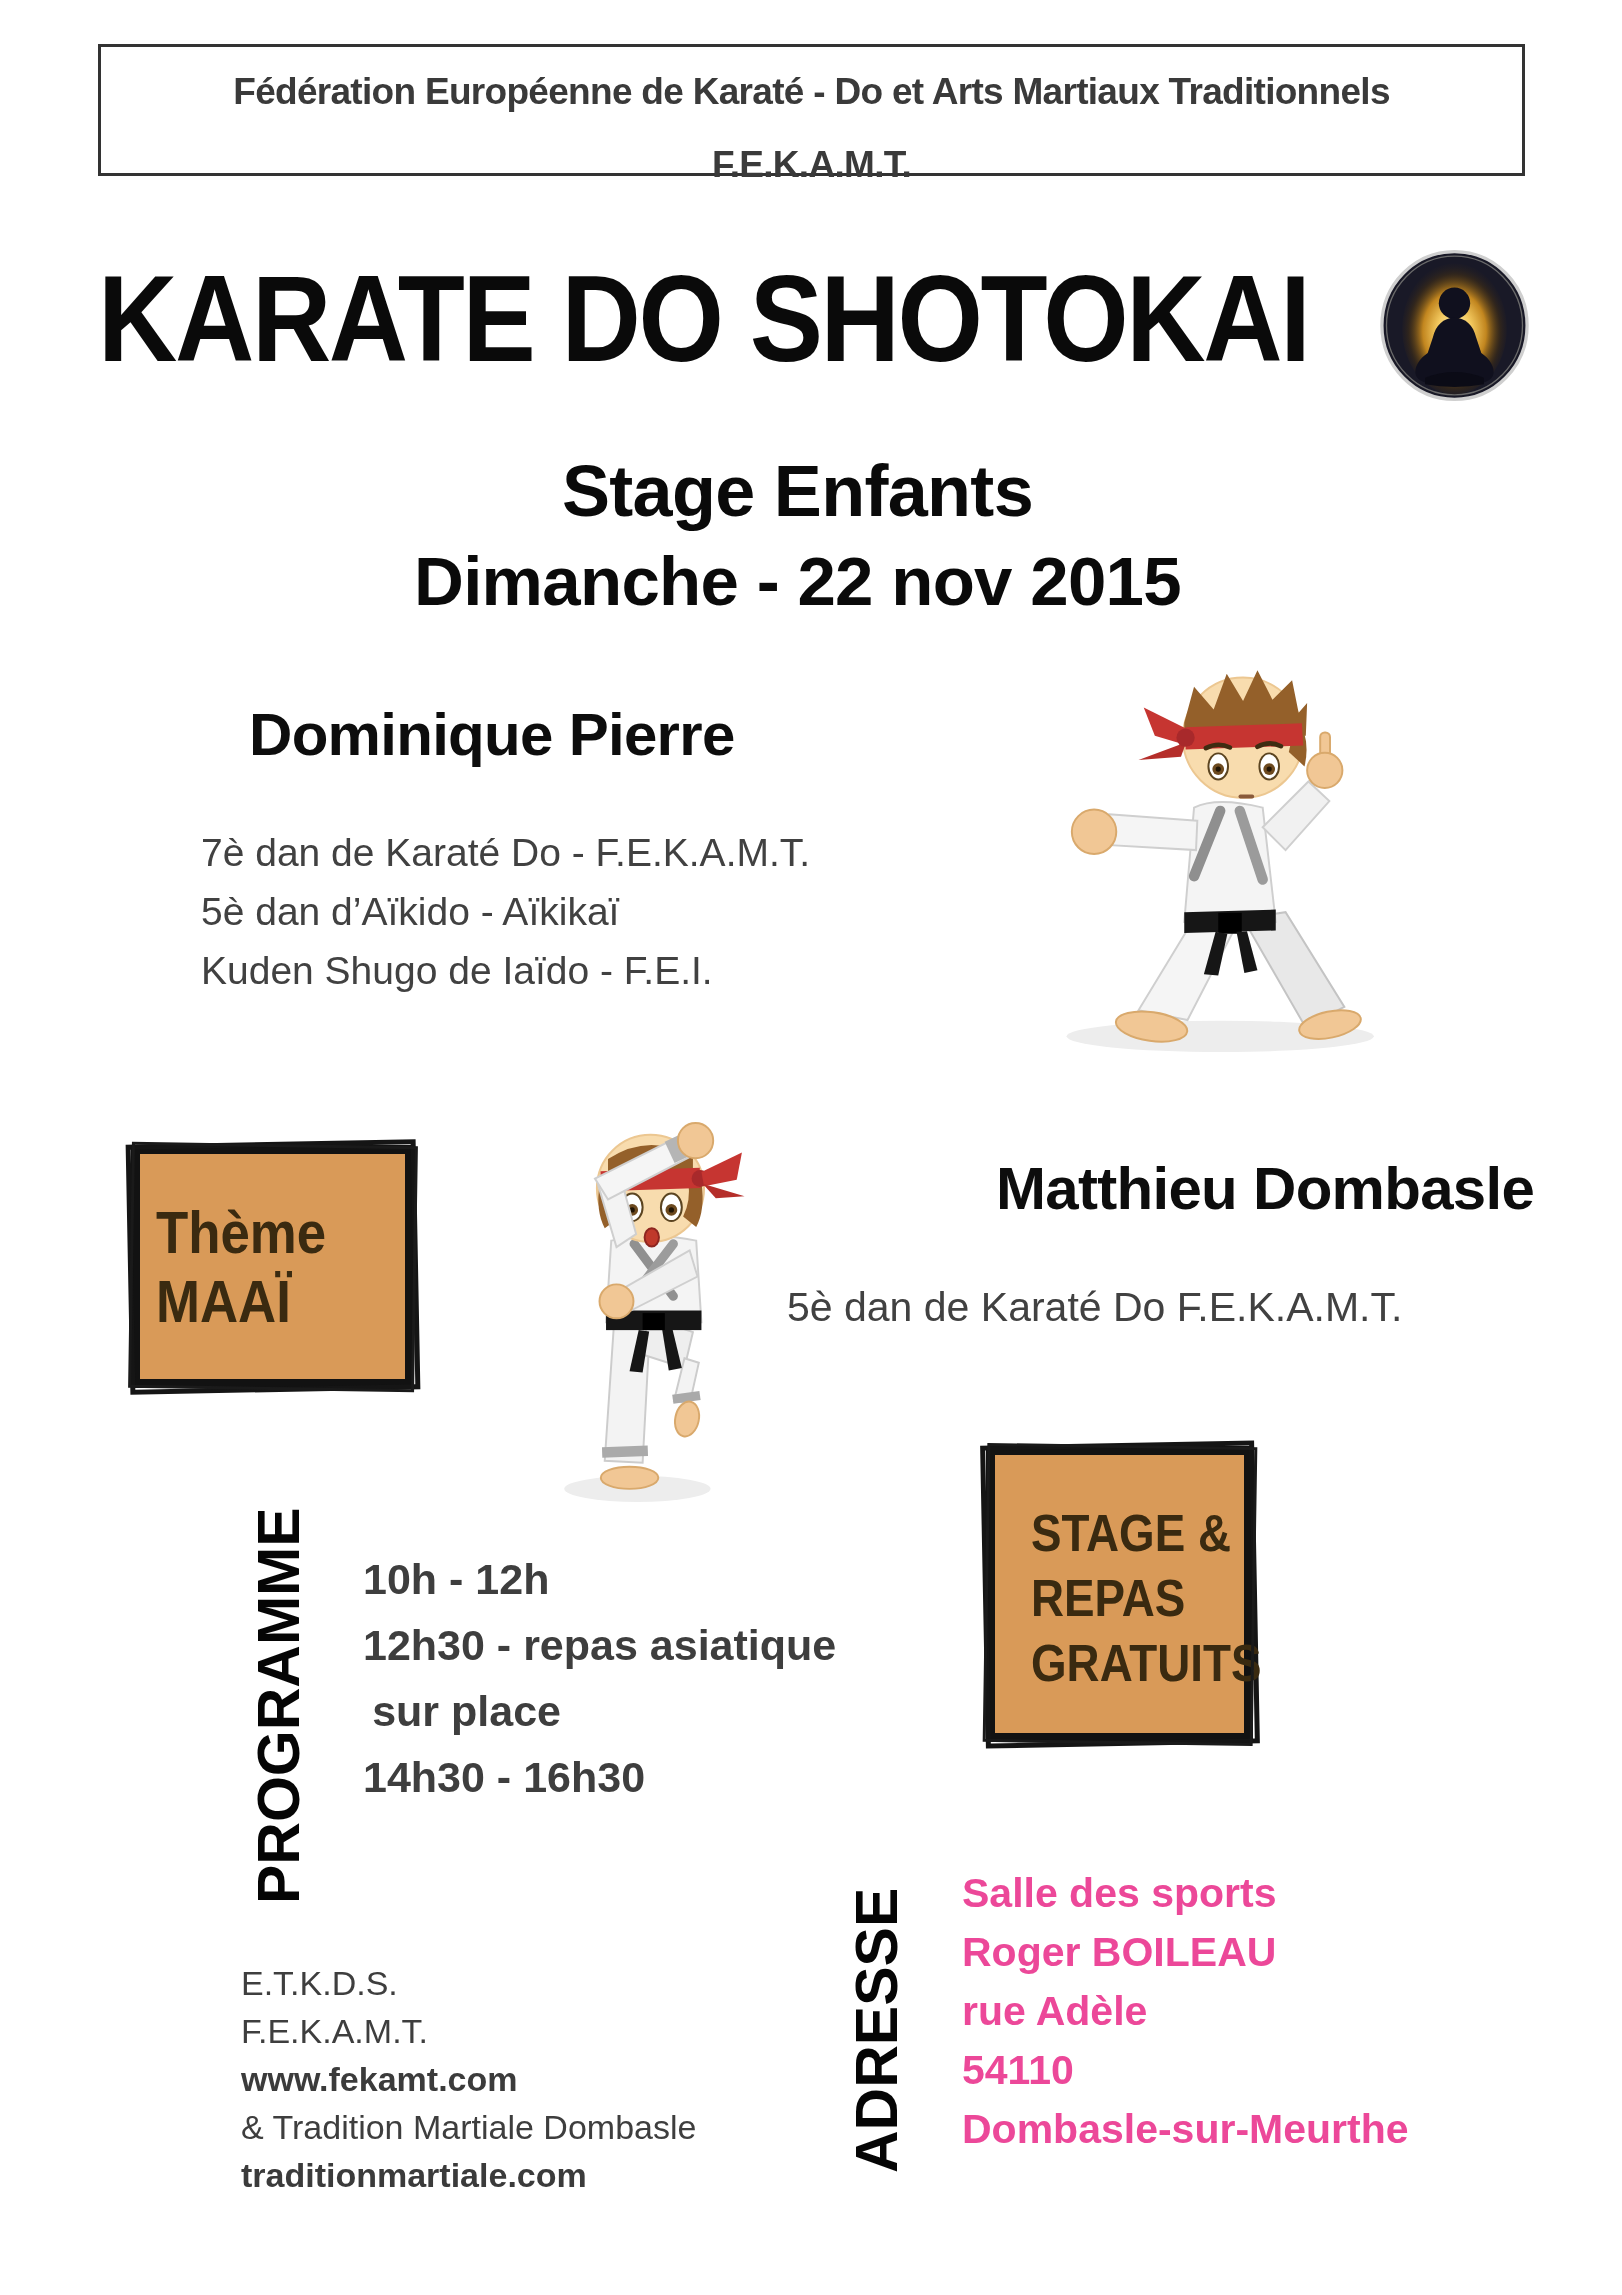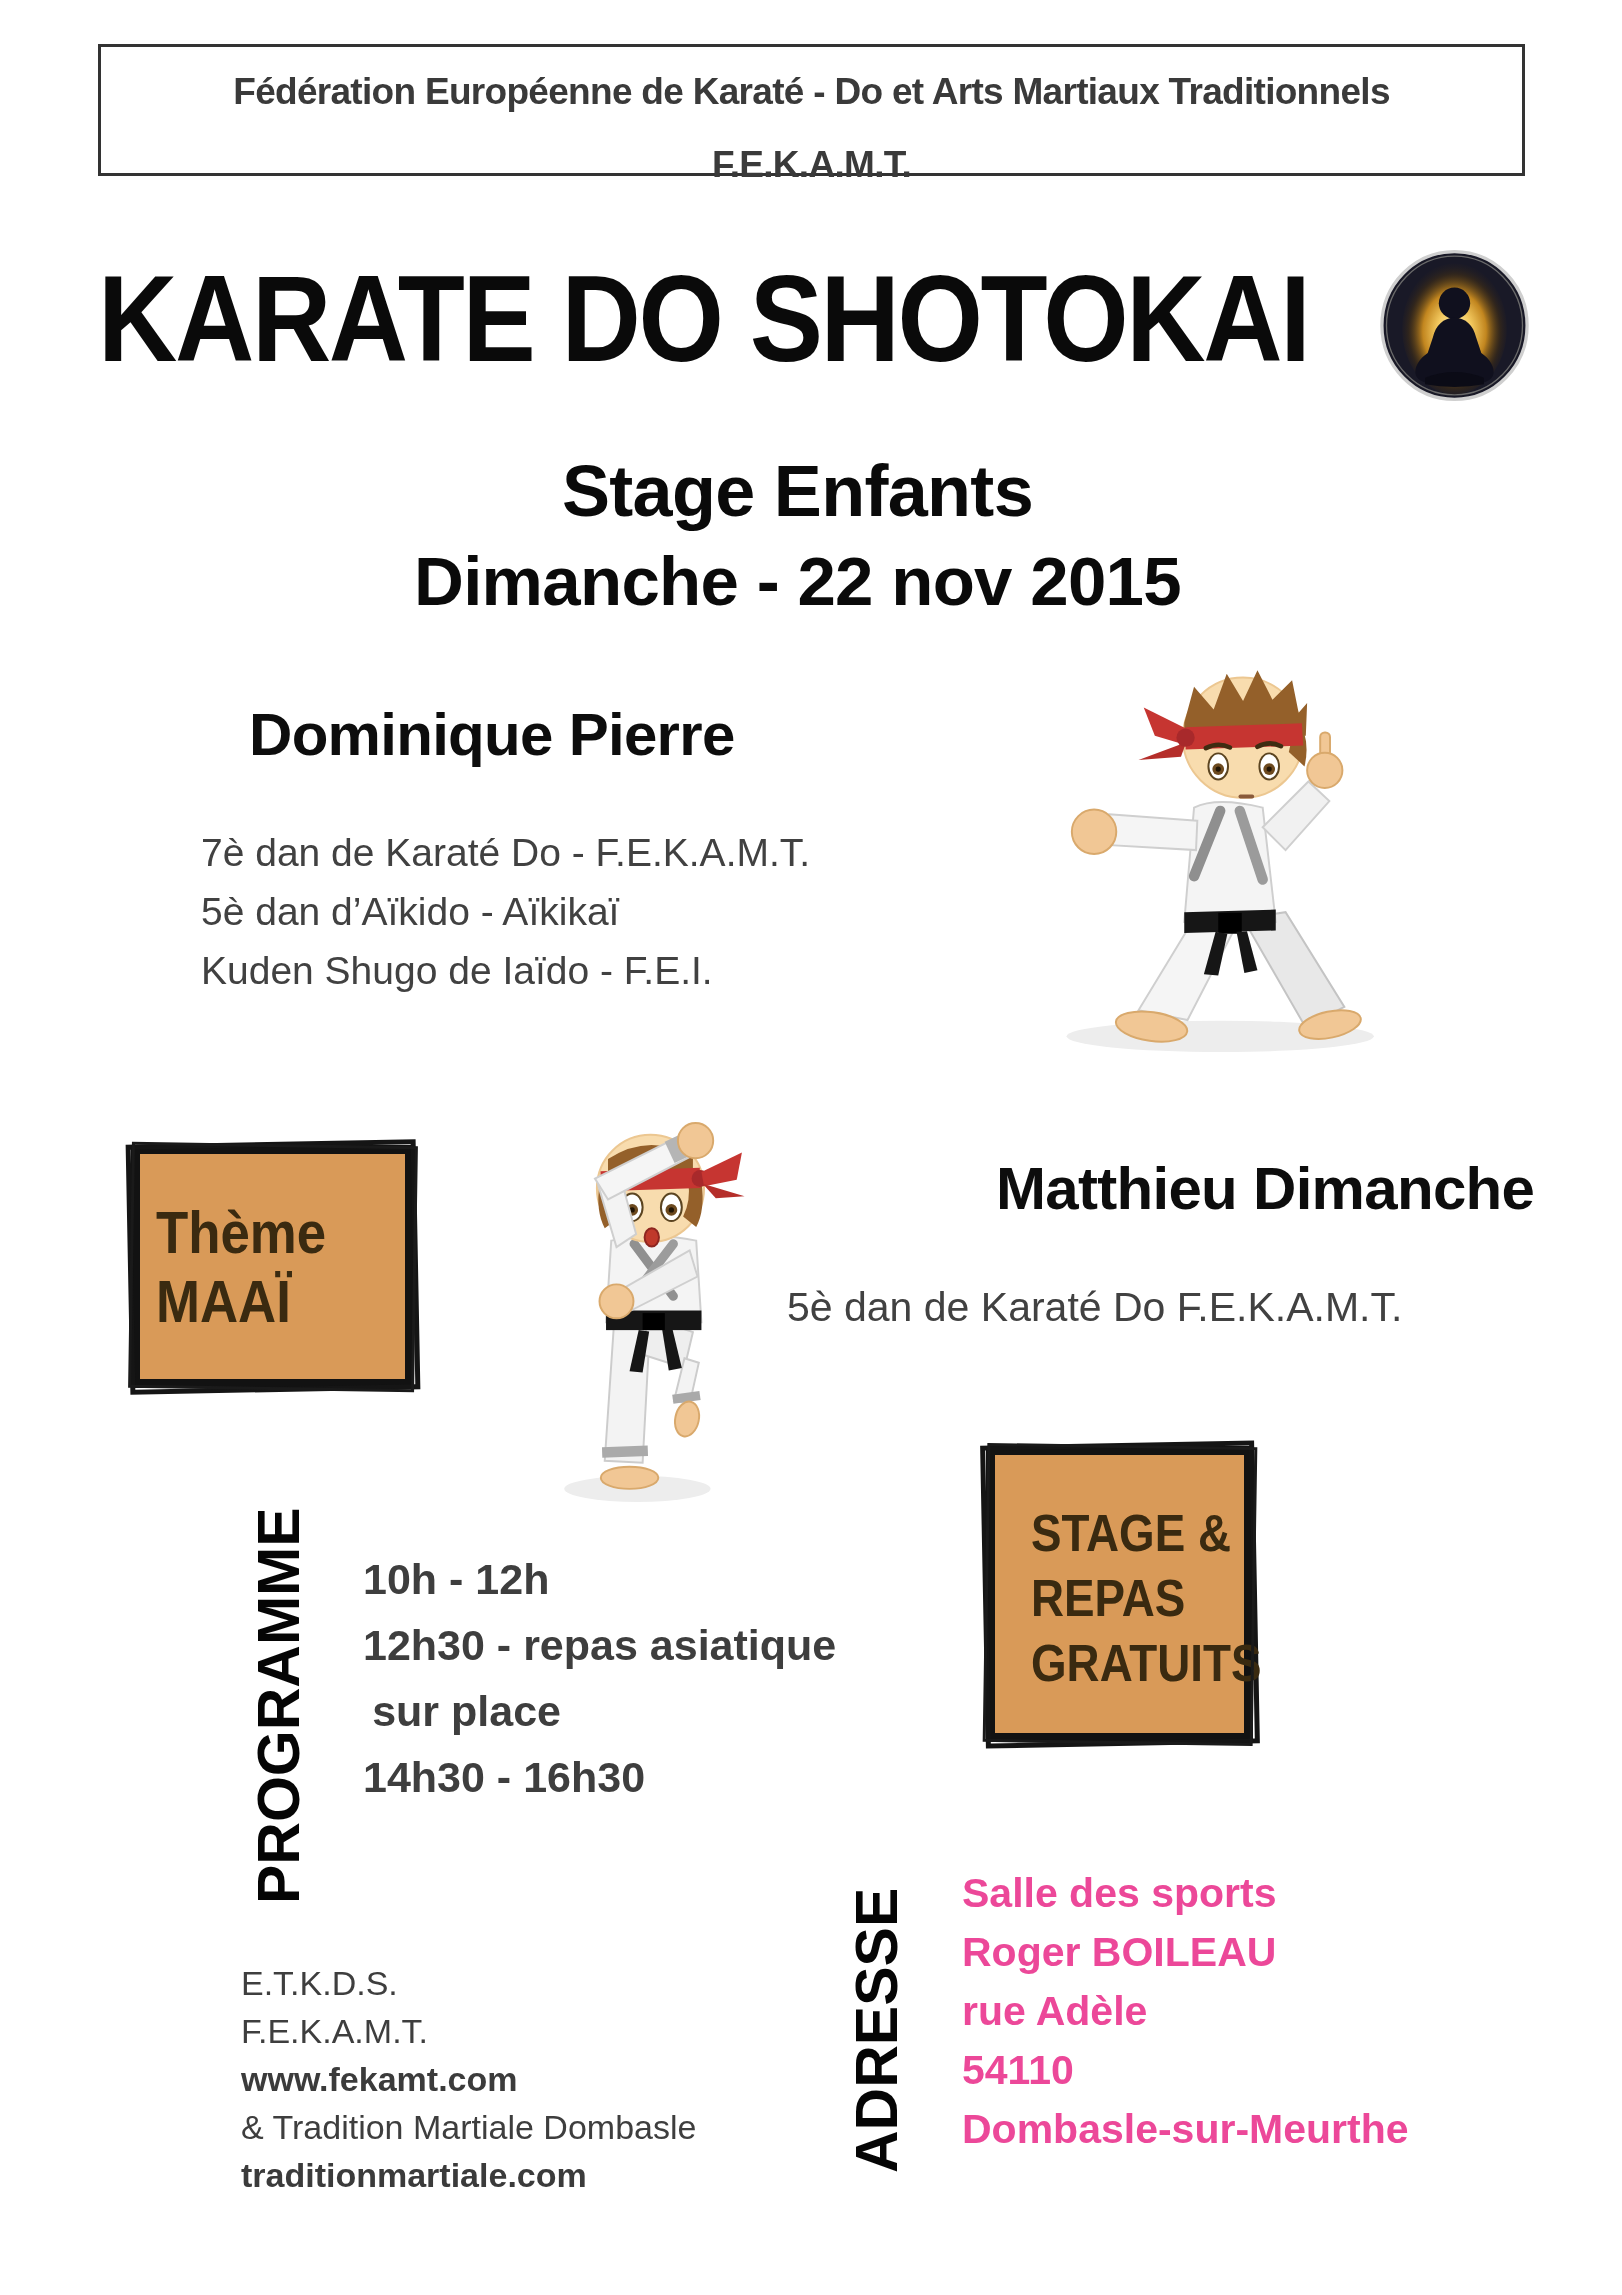--- a/index.html
+++ b/index.html
@@ -189,21 +189,21 @@
 
       <path d="M200,260 L95,320 L110,352 L212,300 Z" fill="#f1f1f1" stroke="#cfcfcf" stroke-width="3"></path>
       <circle cx="88" cy="338" r="26" fill="#f1c795" stroke="#d9a96c" stroke-width="3"></circle>
       <path d="M88,255 L60,160 L92,140 L118,235 Z" fill="#f3f3f3" stroke="#cfcfcf" stroke-width="3"></path>
       <path d="M55,150 L185,85 L200,117 L75,182 Z" fill="#f5f5f5" stroke="#cfcfcf" stroke-width="3"></path>
       <rect x="168" y="86" width="28" height="36" fill="#b5b5b5" transform="rotate(-25 182 104)"></rect>
       <circle cx="209" cy="92" r="27" fill="#f1c795" stroke="#d9a96c" stroke-width="3"></circle>
     </svg>
   </div>
 
-  <div class="name name-2">Matthieu Dimanche</div>
+  <div class="name name-2">Matthieu Dombasle</div>
   <div class="cred-2">5è dan de Karaté Do F.E.K.A.M.T.</div>
 
   <div class="rough-box offer-box">
     <div class="box-line">STAGE &amp;</div>
     <div class="box-line">REPAS</div>
     <div class="box-line">GRATUITS</div>
   </div>
 
   <div class="vlabel programme-label">PROGRAMME</div>
   <div class="schedule">

